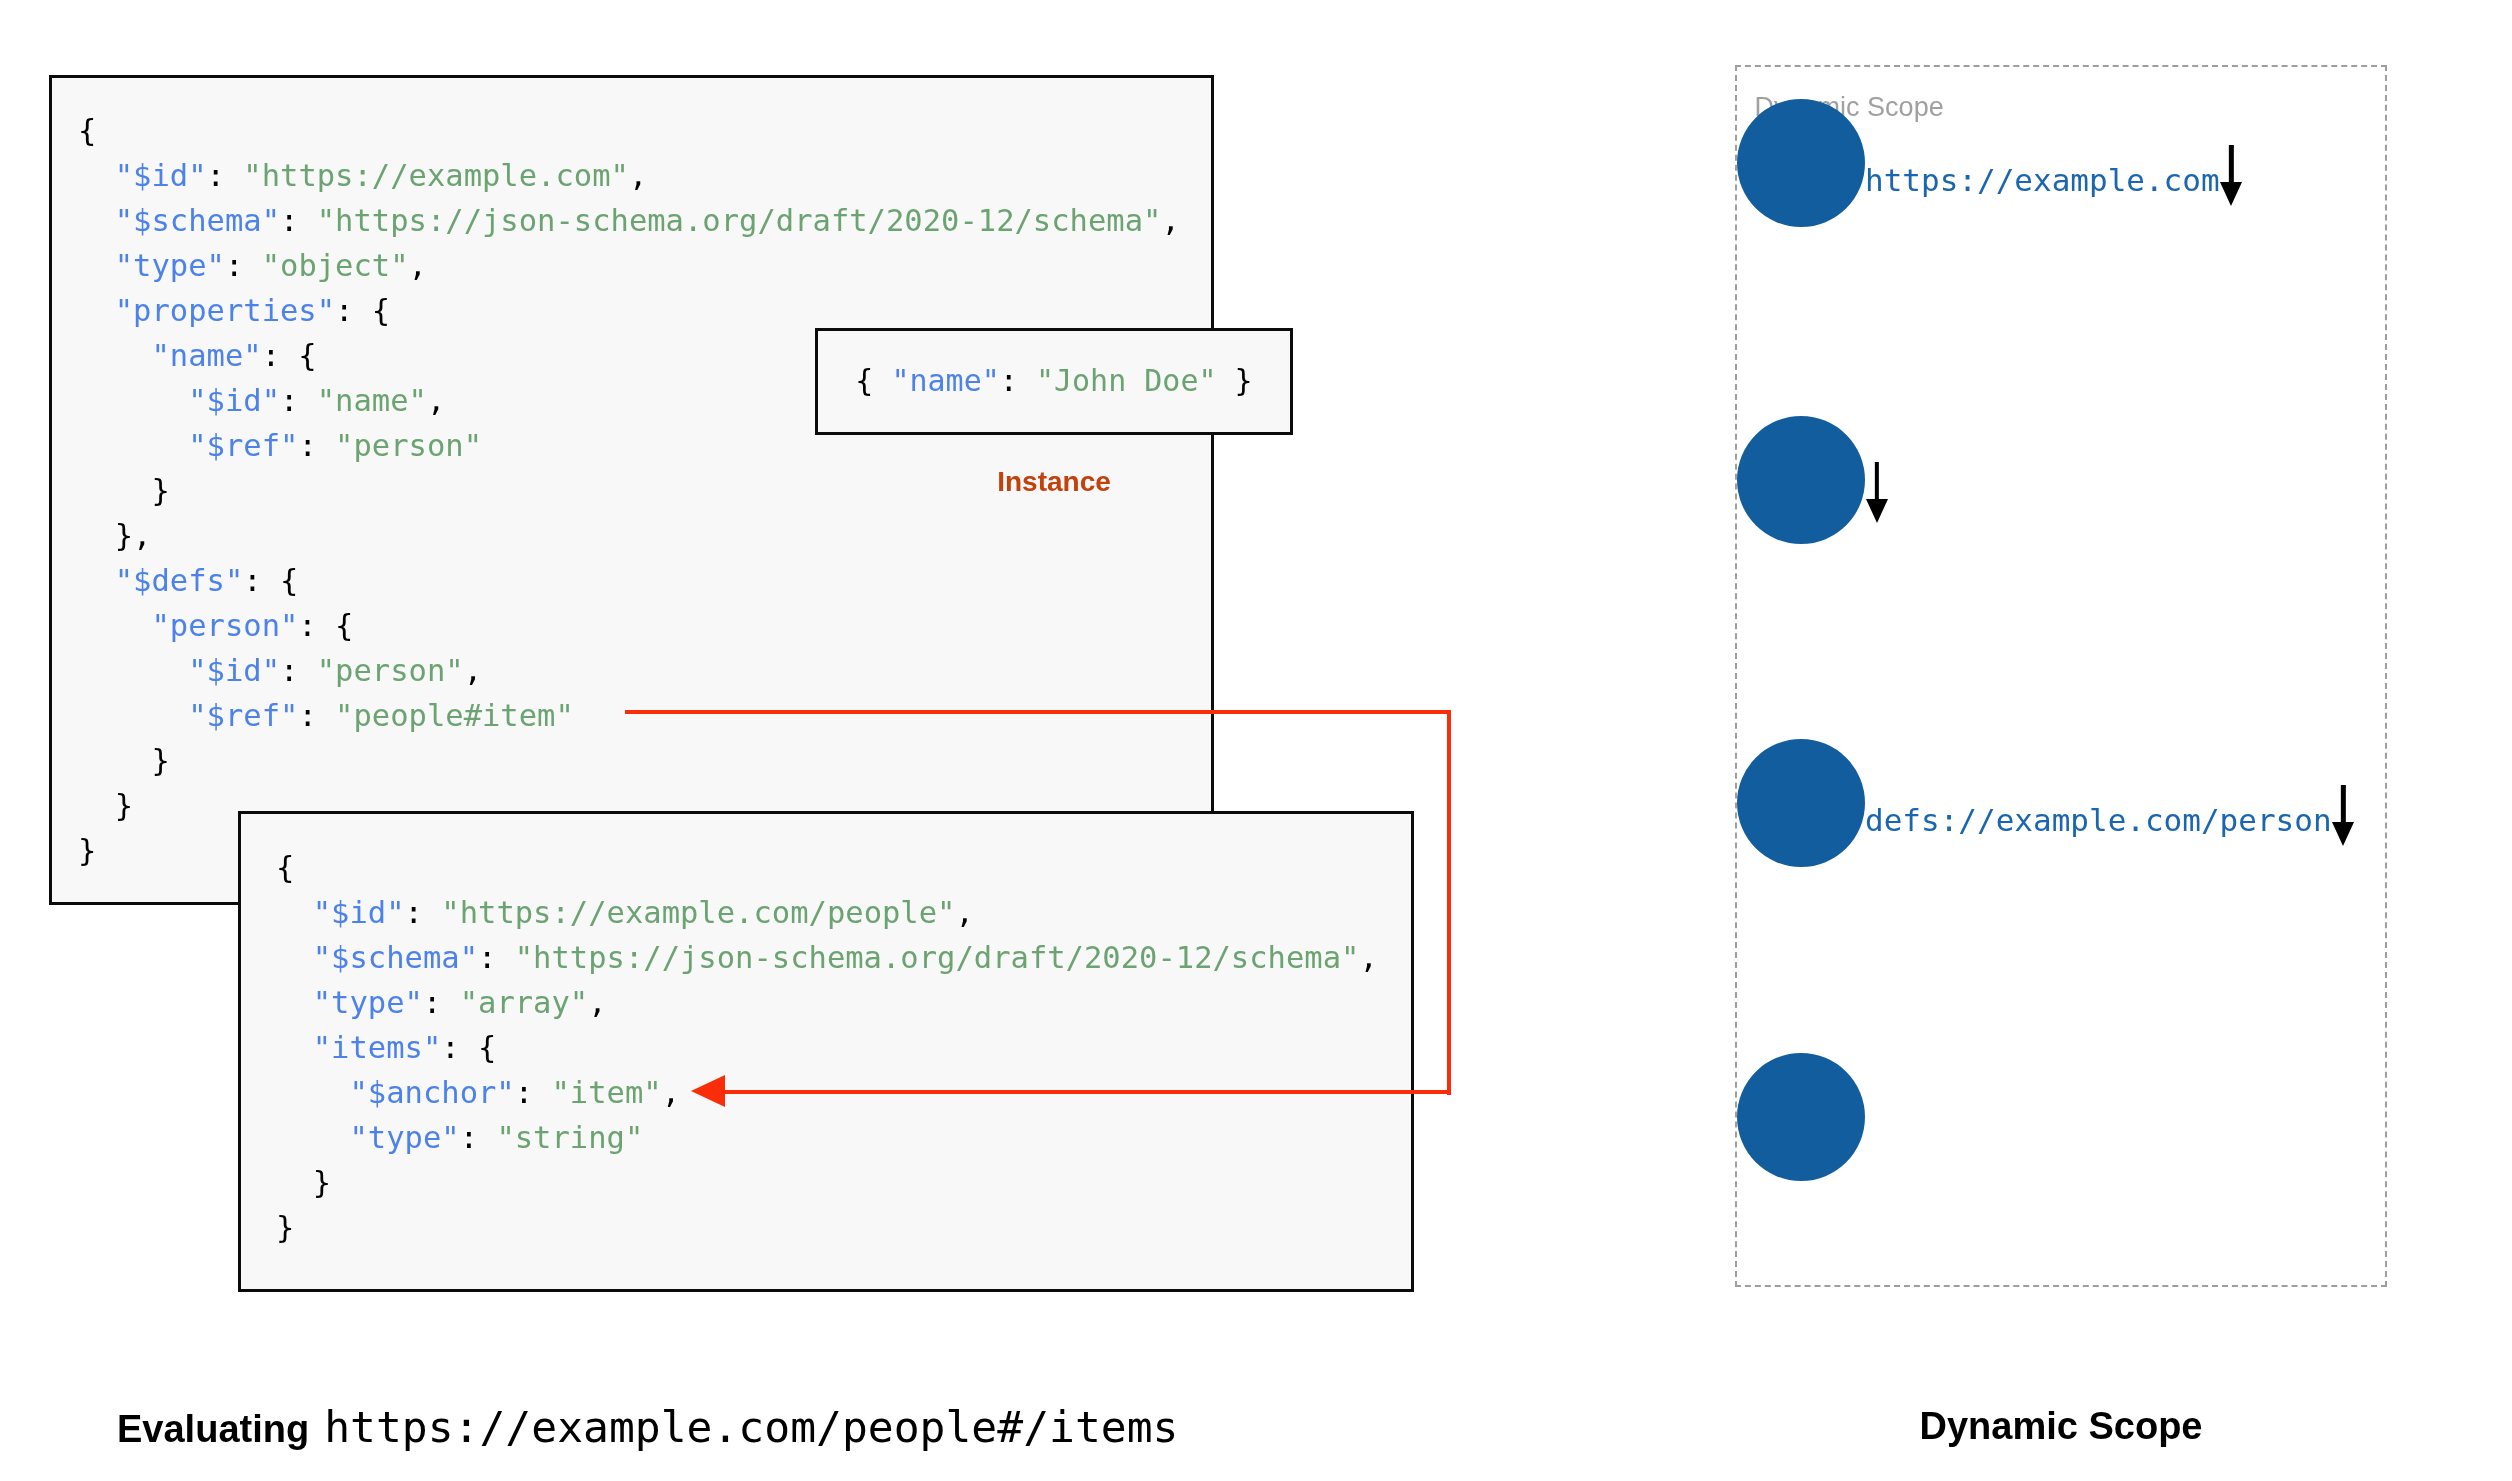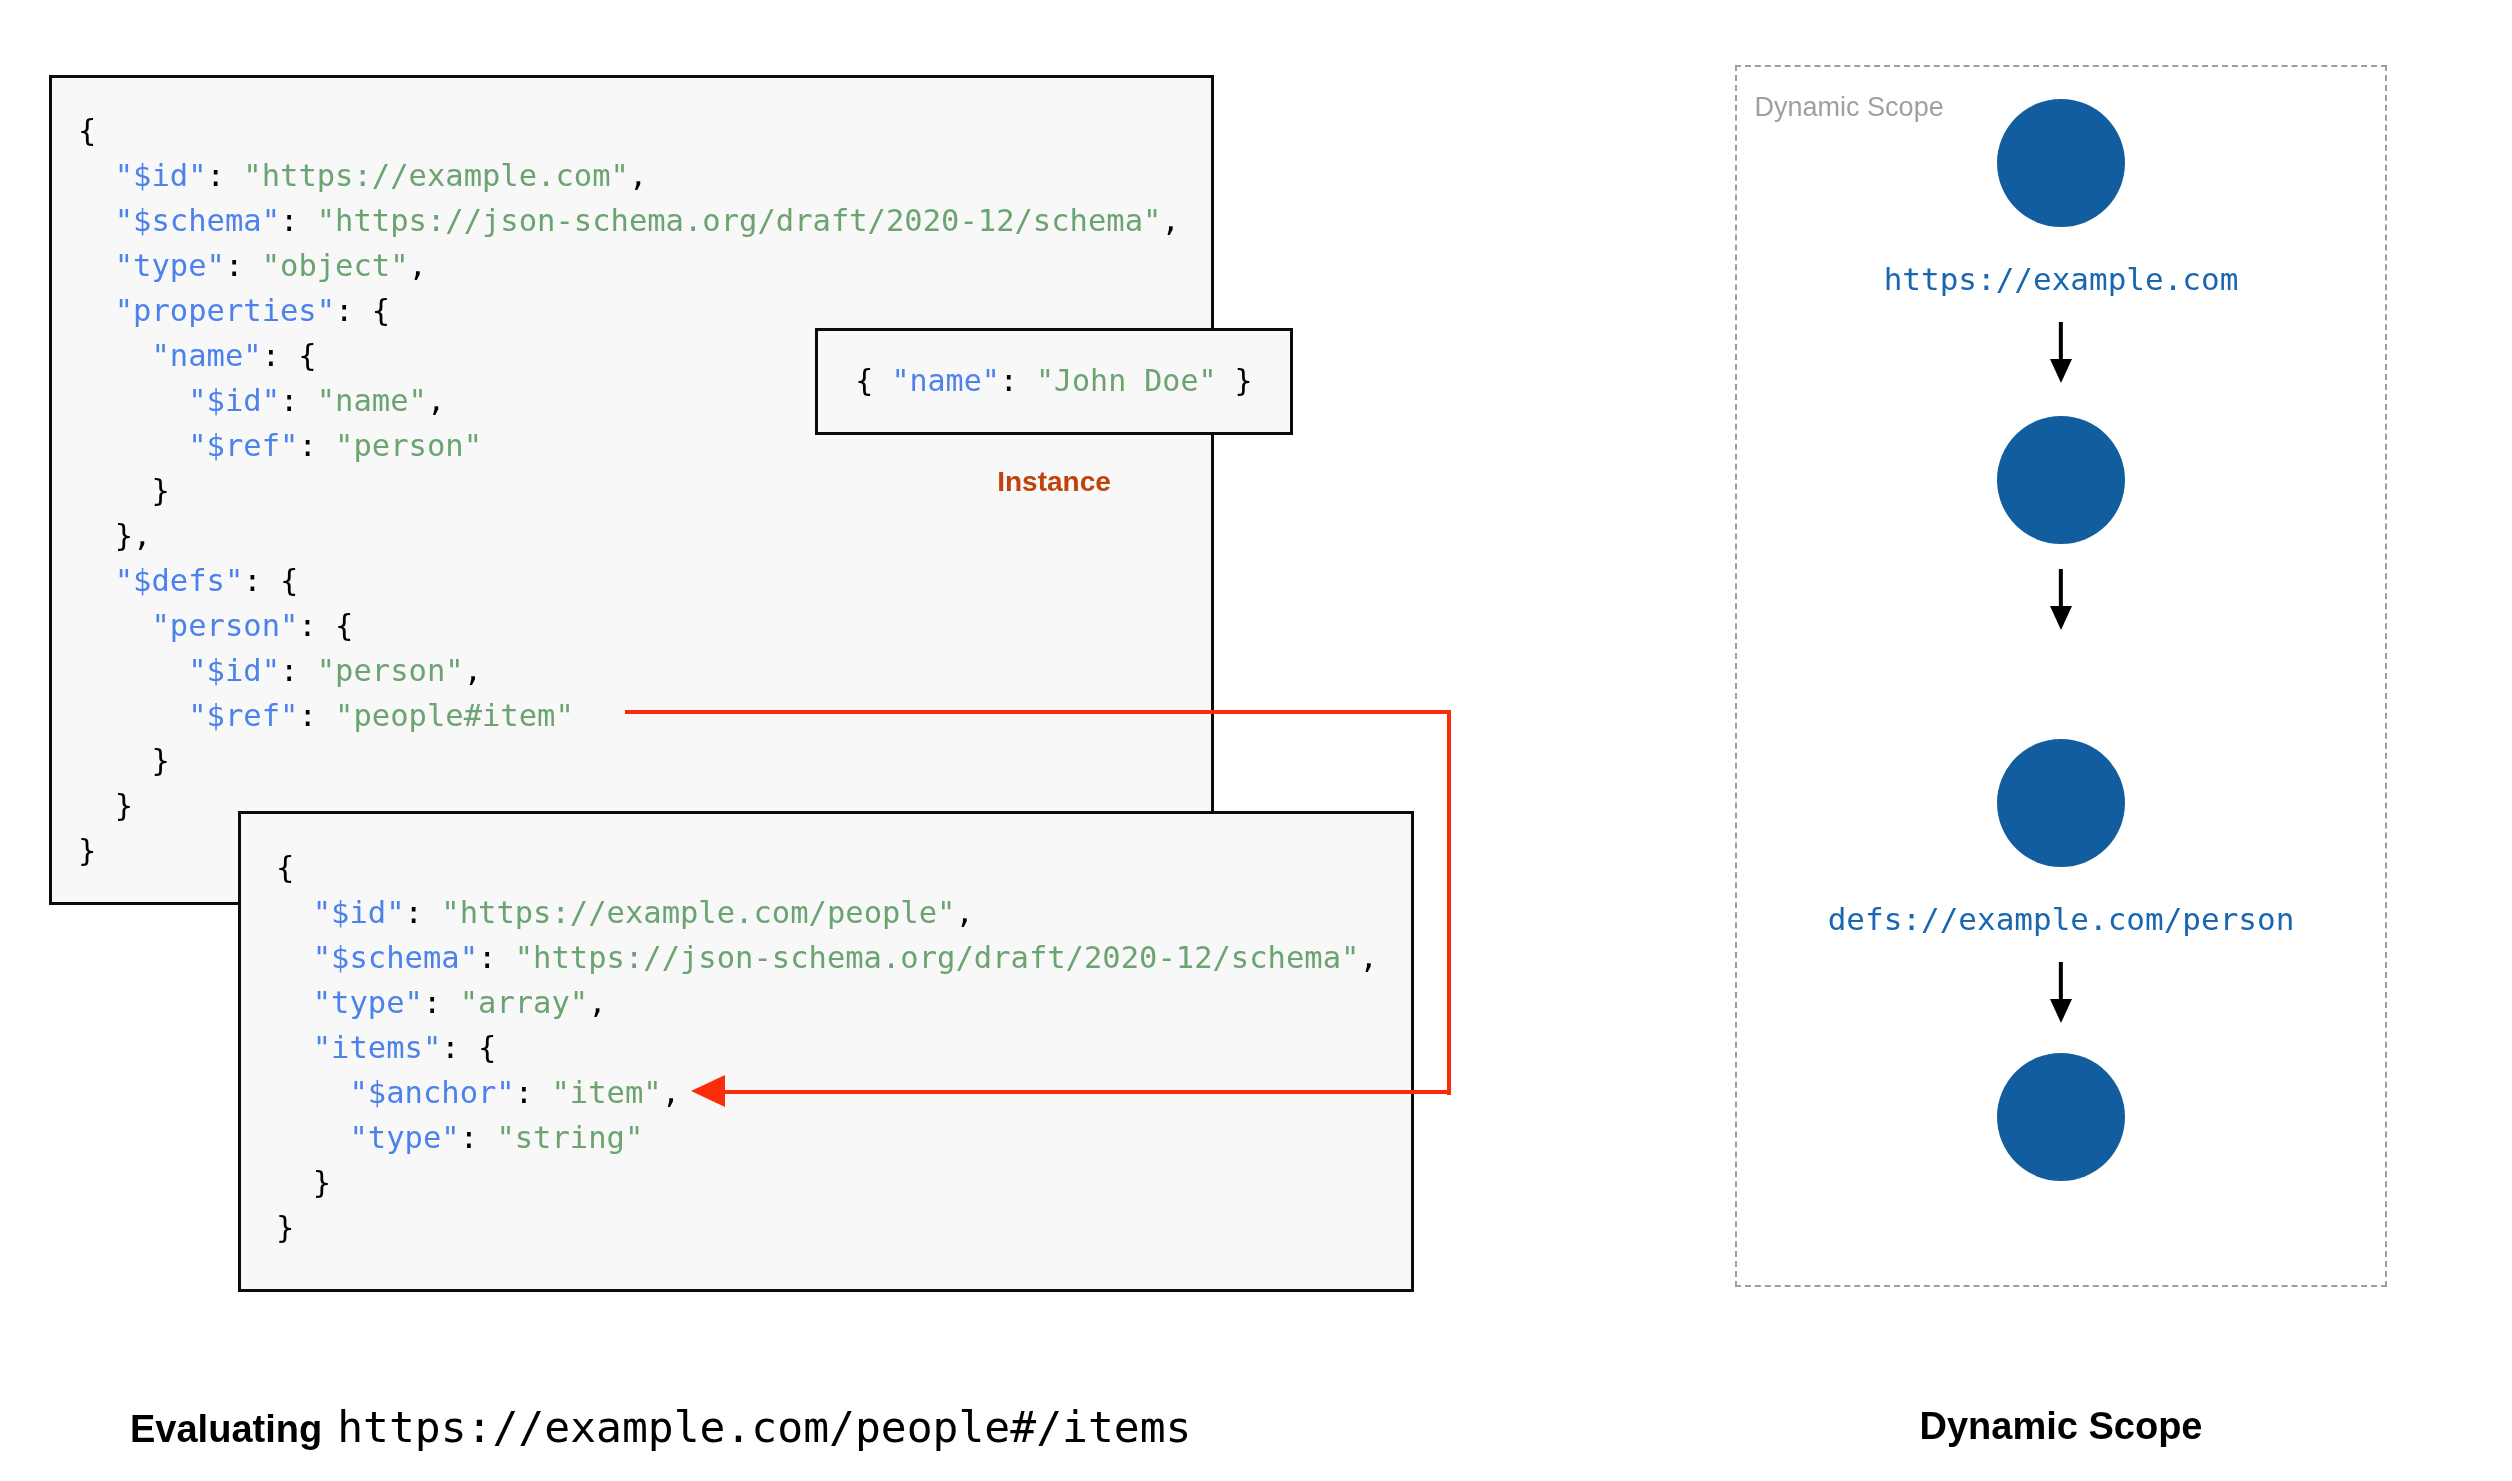--- a/index.html
+++ b/index.html
@@ -79,21 +79,21 @@
   }
   .scope-watermark{
     position:absolute; left:17.6px; top:24.6px;
     font-family:"Liberation Sans", sans-serif;
     font-size:27px; line-height:30px;
     color:#a0a0a0;
     white-space:nowrap;
   }
   .scope-node{
     position:absolute; left:0; right:0;
-    display:flex; flex-direction:column; align-items:center;
+    display:flex; flex-direction:row; align-items:center;
   }
   .scope-node:nth-child(1){ top:32px; }
   .scope-node:nth-child(2){ top:349px; }
   .scope-node:nth-child(3){ top:672px; }
   .scope-node:nth-child(4){ top:986px; }
   .node-circle{
     width:128px; height:128px; border-radius:50%;
     background:#125d9d;
   }
   .node-label{
@@ -111,21 +111,21 @@
   .flow-arrow::after{
     content:""; position:absolute; left:50%; transform:translateX(-50%);
     top:37px; width:0; height:0;
     border-left:11.8px solid transparent;
     border-right:11.8px solid transparent;
     border-top:24px solid #000000;
   }
 
   
   .caption{ position:absolute; color:#000000; }
-  .evaluating{ left:117px; top:1390px; line-height:75px; white-space:nowrap;margin-left:13px; }
+  .evaluating{ left:117px; top:1390px; line-height:75px; white-space:nowrap; }
   .cap-bold{
     font-family:"Liberation Sans", sans-serif;
     font-weight:bold; font-size:38px;
   }
   .cap-mono{
     font-family:"DejaVu Sans Mono", monospace;
     font-size:43px; margin-left:15px;
   }
   .scope-caption{
     left:1735px; top:1400px; width:652px;

